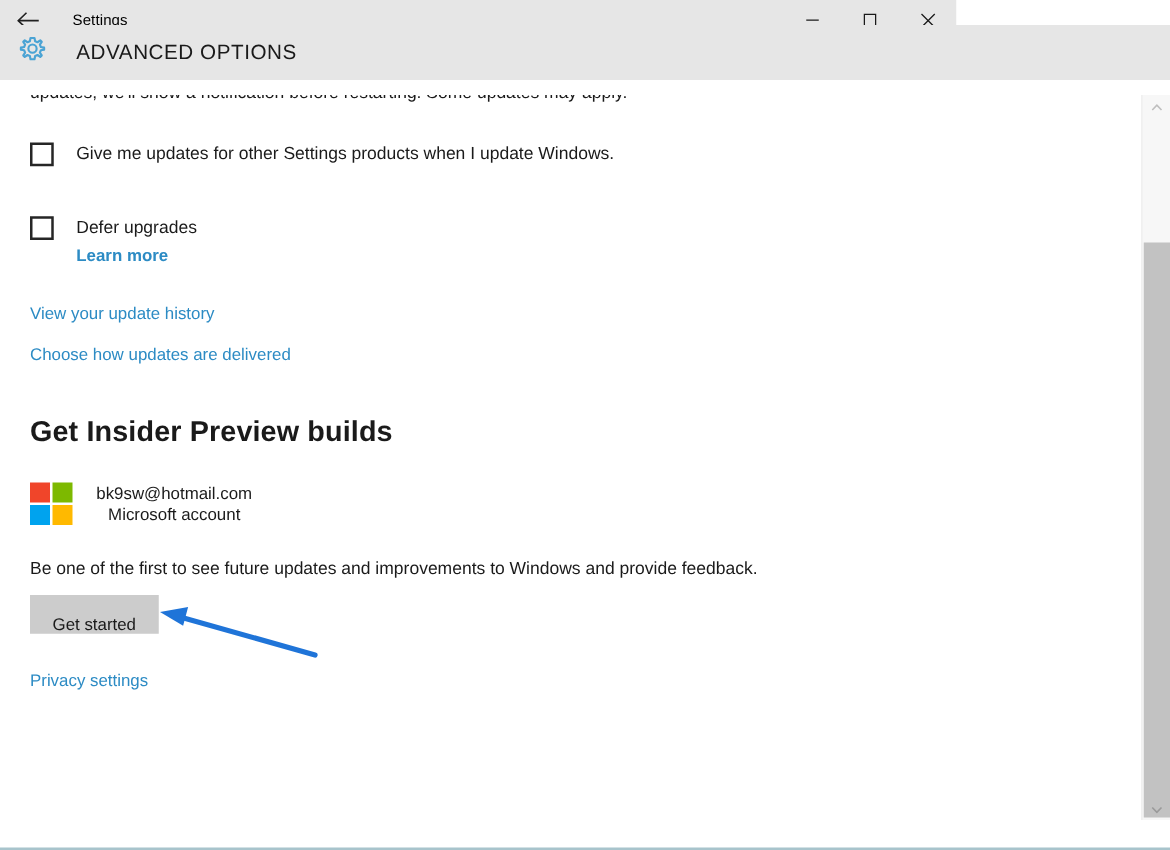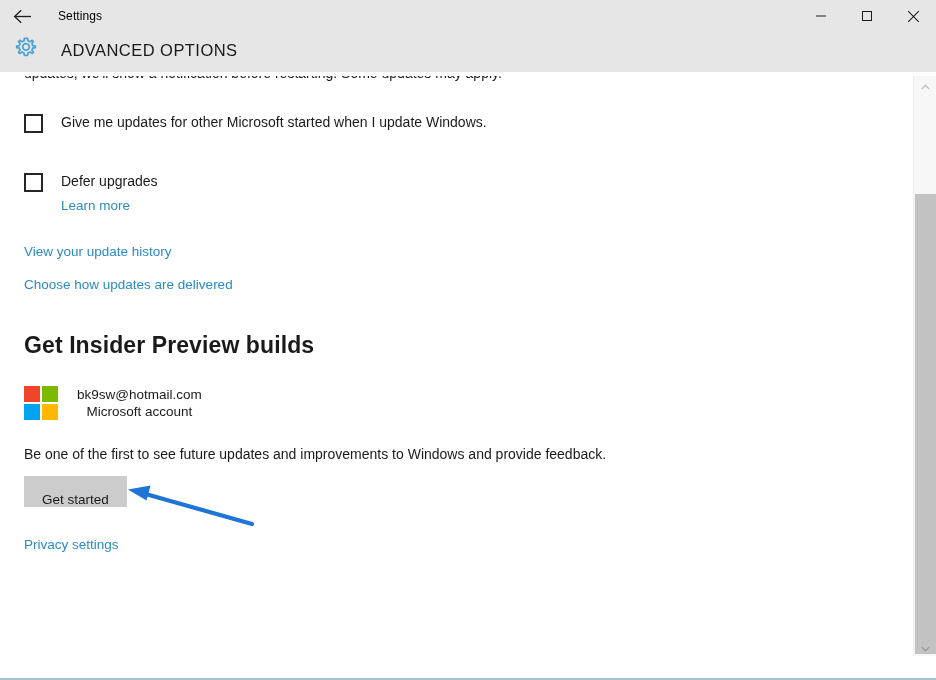--- a/index.html
+++ b/index.html
@@ -23,21 +23,21 @@
     box-sizing: border-box;
     background: #ffffff;
     border-bottom: 2px solid #a8c4cc;
     overflow: hidden;
   }
 
   
   .titlebar {
     position: absolute;
     top: 0; left: 0;
-    width: 936px;
+    width: 765px;
     height: 32px;
     background: #e6e6e6;
     display: flex;
     align-items: center;
   }
   .back-button {
     width: 44px;
     height: 32px;
     display: flex;
     align-items: center;
@@ -65,21 +65,21 @@
     display: flex;
     align-items: center;
     justify-content: center;
     cursor: default;
   }
   .caption-btn svg { display: block; }
 
   
   .header-band {
     position: absolute;
-    top: 28px; left: 0;
+    top: 20px; left: 0;
     width: 936px;
     height: 44px;
     background: #e6e6e6;
     display: flex;
     align-items: center;
   }
   .gear-wrap {
     width: 48px;
     display: flex;
     align-items: center;
@@ -317,28 +317,28 @@
 
   <div class="content">
     <div class="content-inner">
 
       <div class="clipped-line">
         <span>updates, we'll show a notification before restarting. Some updates may apply.</span>
       </div>
 
       <div class="check-row" style="margin-top: 29px;">
         <div class="checkbox"></div>
-        <div class="check-label">Give me updates for other Microsoft started when I update Windows.</div>
+        <div class="check-label">Give me updates for other Settings products when I update Windows.</div>
       </div>
 
       <div class="check-row" style="margin-top: 39px;">
         <div class="checkbox"></div>
         <div class="check-label">Defer upgrades</div>
       </div>
-      <div class="sub-link-wrap" style="margin-top: 4px;">
+      <div class="sub-link-wrap" style="margin-top: 4px; font-weight: bold;">
         <a class="link" href="#">Learn more</a>
       </div>
 
       <div style="margin-top: 28px;">
         <a class="link" href="#">View your update history</a>
       </div>
       <div style="margin-top: 15px;">
         <a class="link" href="#">Choose how updates are delivered</a>
       </div>
 

